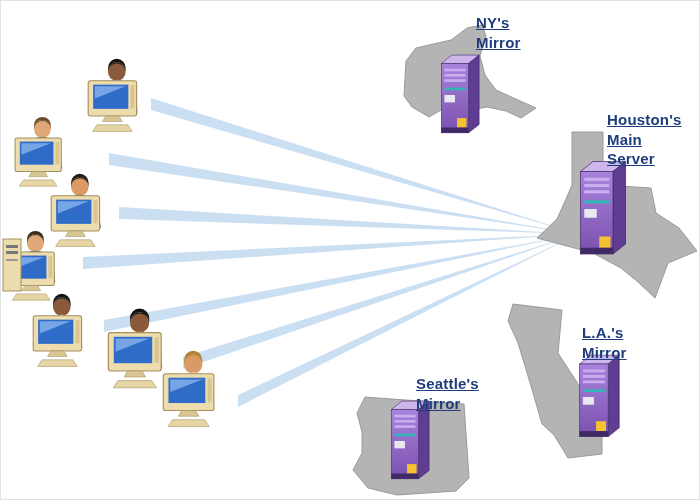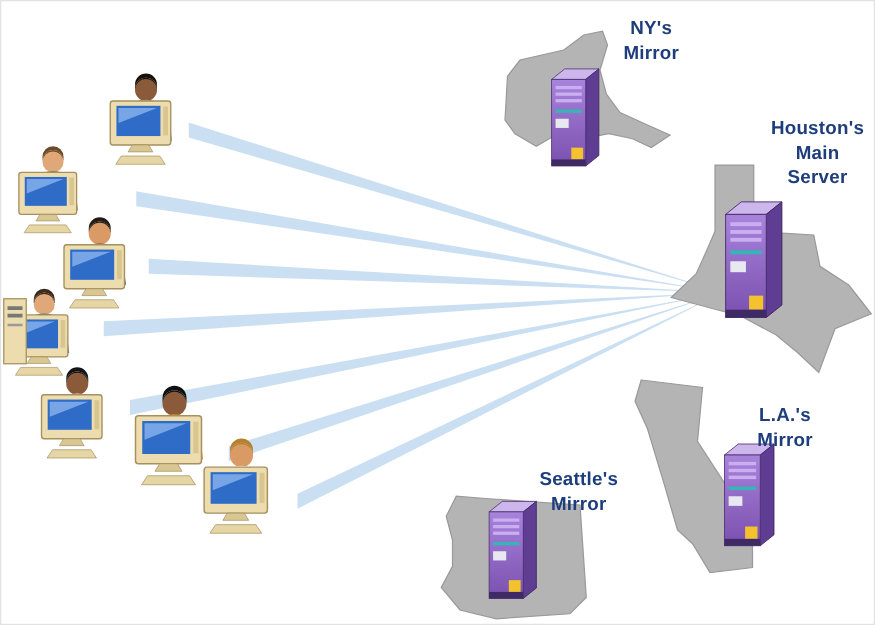--- a/index.html
+++ b/index.html
@@ -3,26 +3,27 @@
 <meta charset="utf-8">
 <style>
   html,body{margin:0;padding:0;background:#fff;}
   .canvas{
     position:relative;width:700px;height:500px;background:#ffffff;
     overflow:hidden;border:1px solid #e2e2e2;box-sizing:border-box;
     font-family:"Liberation Sans", sans-serif;
   }
   svg{position:absolute;left:0;top:0;}
   .node-label{
-    position:absolute;text-align:center;font-weight:bold;
+    position:absolute;text-align:left;font-weight:bold;
     font-size:15px;line-height:1.3;color:#1d3d7c;white-space:pre-line;
     letter-spacing:.2px;
+    text-decoration:underline;
   }
   .lbl-ny{left:475px;top:12px;width:90px;}
-  .lbl-houston{left:606px;top:92px;width:94px;}
+  .lbl-houston{left:606px;top:109px;width:94px;}
   .lbl-la{left:581px;top:322px;width:92px;}
   .lbl-seattle{left:415px;top:373px;width:94px;}
 
   
   .ws1{--shirt:#9aa2ac;--skin:#8a5a3a;--hair:#16110c;}
   .ws2{--shirt:#77865c;--skin:#e0a878;--hair:#6e4a26;}
   .ws3{--shirt:#41474f;--skin:#d99a66;--hair:#241a12;}
   .ws4{--shirt:#4a7a8c;--skin:#e0a878;--hair:#3a2a18;}
   .ws5{--shirt:#ecece6;--skin:#8a5a3a;--hair:#141414;}
   .ws6{--shirt:#e2882f;--skin:#8a5a3a;--hair:#101010;}

